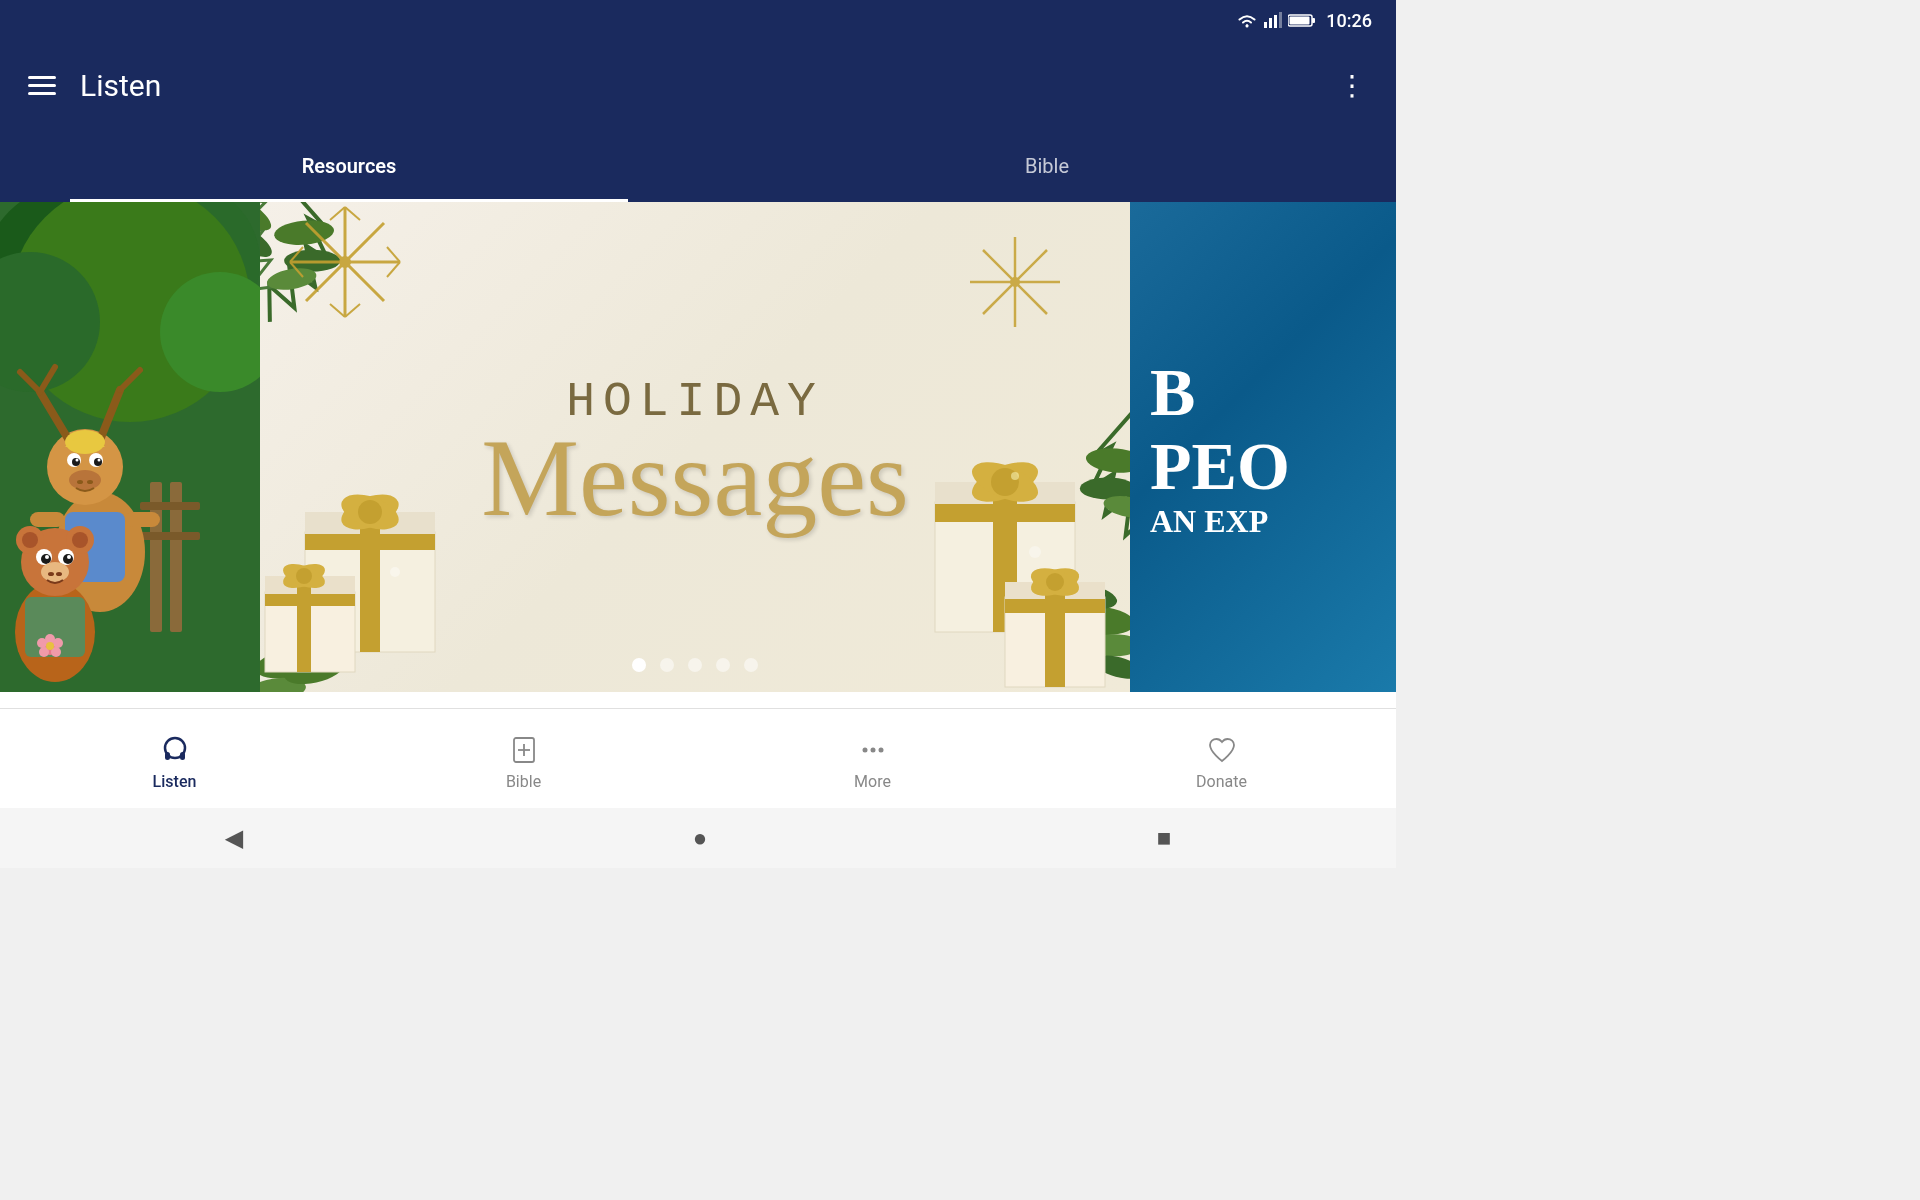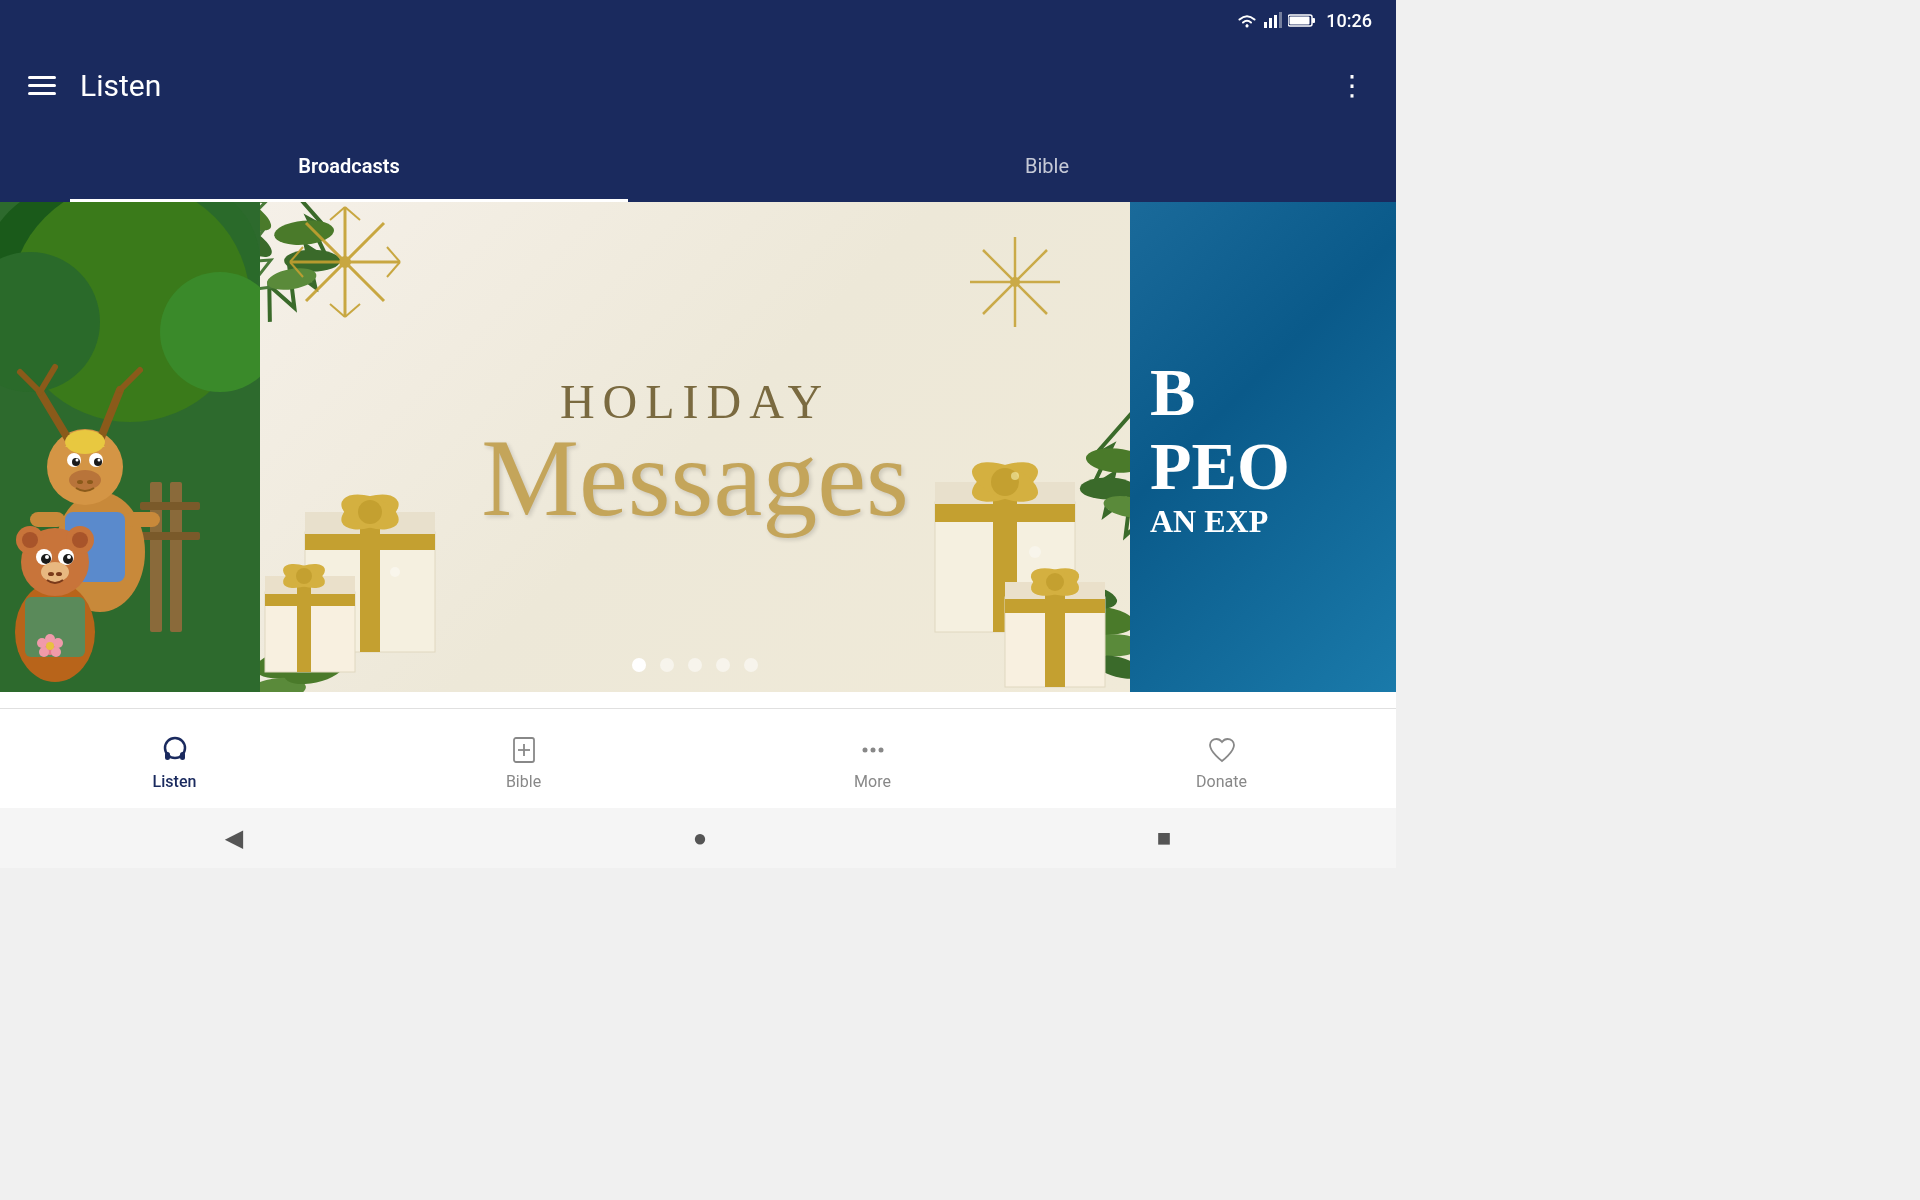--- a/index.html
+++ b/index.html
@@ -155,21 +155,21 @@
       text-align: center;
       position: relative;
       z-index: 2;
     }
 
     .holiday-title-top {
       font-size: 48px;
       font-weight: 300;
       letter-spacing: 8px;
       color: #7a6a40;
-      font-family: Liberation Serif, serif;
+      font-family: Liberation Mono, monospace;
       text-transform: uppercase;
       margin-top: 8px;
     }
 
     .holiday-title-cursive {
       font-size: 110px;
       color: #c4a55a;
       font-family: 'Brush Script MT', cursive, serif;
       line-height: 0.9;
       text-shadow: 2px 2px 4px rgba(0,0,0,0.15);
@@ -323,21 +323,21 @@
     <span></span>
     <span></span>
     <span></span>
   </div>
   <span class="top-title">Listen</span>
   <div class="more-dots">⋮</div>
 </div>
 
 <div class="tab-bar">
   <div class="tab-item active">
-    <span>Broadcasts</span>
+    <span>Resources</span>
   </div>
   <div class="tab-item">
     <span>Bible</span>
   </div>
 </div>
 
 <div class="banner-area">
 
   <div class="banner-left">
     <svg width="260" height="490" viewBox="0 0 260 490">

